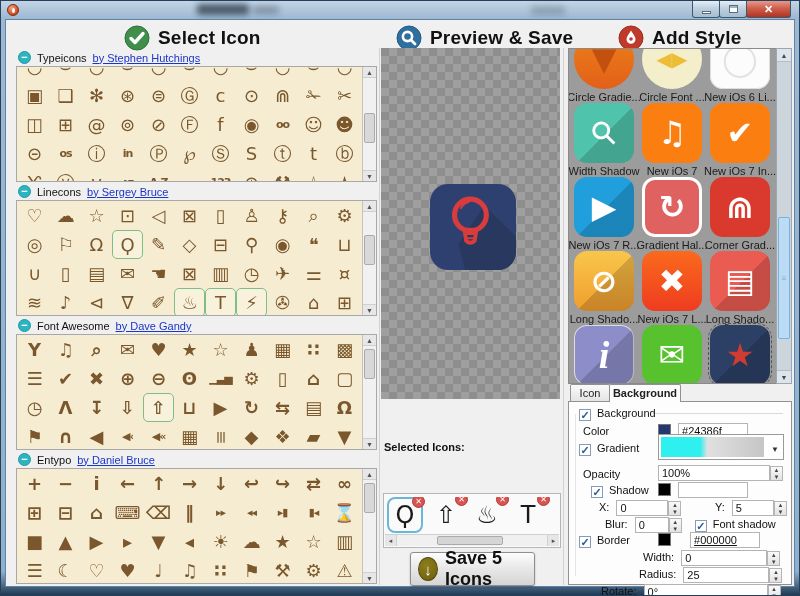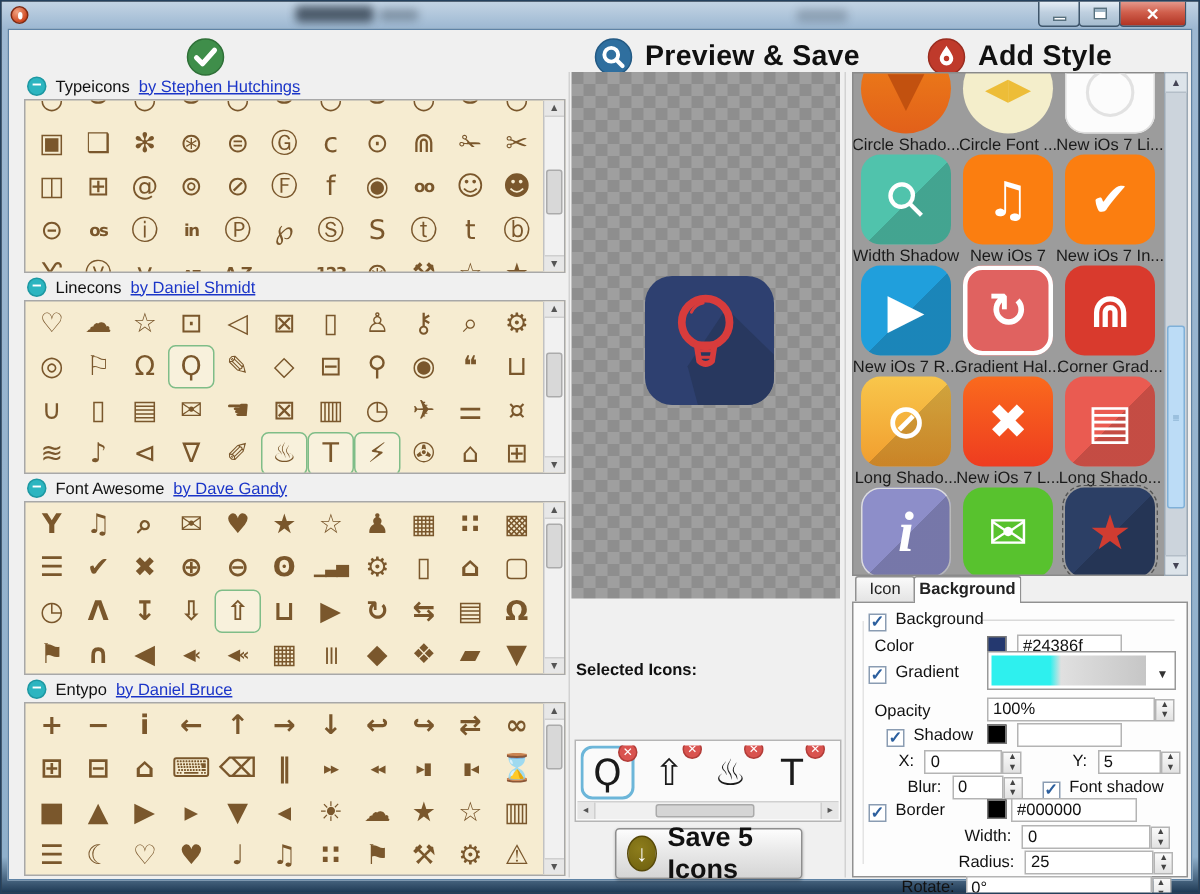--- a/index.html
+++ b/index.html
@@ -136,20 +136,21 @@
     </div>
   </div>
 
   <div class="client">
 
     <div class="hdr" style="left:118px; top:5px;">
       <svg width="26" height="26" viewBox="0 0 26 26">
         <circle cx="13" cy="13" r="12" fill="#3f8e4a" stroke="#2f7038"></circle>
         <path d="M7 13.5 L11 17.5 L19 8.5" fill="none" stroke="#fff" stroke-width="3.4" stroke-linecap="round" stroke-linejoin="round"></path>
       </svg>
+      <span class="txt">Select Icon</span>
     </div>
     <div class="hdr" style="left:612px; top:5px;">
       <svg width="26" height="26" viewBox="0 0 26 26">
         <circle cx="13" cy="13" r="12" fill="#bf3a2b" stroke="#9a2d20"></circle>
         <path d="M13 5.5 C15.5 9.5 17.5 11.8 17.5 14.2 a4.5 4.5 0 0 1 -9 0 C8.5 11.8 10.5 9.5 13 5.5 Z" fill="#fff"></path>
         <circle cx="13" cy="14" r="1.8" fill="#bf3a2b"></circle>
       </svg>
       <span class="txt">Add Style</span>
     </div>
     <div class="hdr" style="left:390px; top:5px;">
@@ -240,21 +241,21 @@
               <div class="arr">▲</div>
               <div class="thumb" style="top:46px"></div>
               <div class="arr btm">▼</div>
             </div>
           </div>
         </div>
         <div class="section">
           <div class="sec-head">
             <span class="minus-btn">−</span>
             <span class="sec-name">Linecons</span>
-            <a class="sec-link">by Daniel Shmidt</a>
+            <a class="sec-link">by Sergey Bruce</a>
           </div>
           <div class="grid-wrap">
             <div class="grid">
               <div class="grow">
                 <span class="cell">♡</span>
                 <span class="cell">☁</span>
                 <span class="cell">☆</span>
                 <span class="cell">⊡</span>
                 <span class="cell">◁</span>
                 <span class="cell">⊠</span>
@@ -499,33 +500,33 @@
       <span class="save-circ">↓</span>
       <span class="save-txt">Save 5 Icons</span>
     </div>
 
     <div class="style-area">
       <div id="style-list">
           <div class="sty">
             <div class="tile circle" style="background: linear-gradient(rgb(238, 129, 24), rgb(226, 96, 26));">
               <span class="tg" style="color: rgb(194, 81, 15);">▼</span>
             </div>
-            <div class="lbl">Circle Shado...</div>
+            <div class="lbl">Circle Gradie...</div>
           </div>
           <div class="sty">
             <div class="tile circle" style="background: rgb(244, 238, 203);">
               <span class="tg" style="color: rgb(237, 189, 56); font-size: 20px;">◀▶</span>
             </div>
             <div class="lbl">Circle Font ...</div>
           </div>
           <div class="sty">
             <div class="tile blight" style="background: rgb(252, 252, 252);">
               <span class="tg" style="color: rgb(226, 226, 226);">◯</span>
             </div>
-            <div class="lbl">New iOs 7 Li...</div>
+            <div class="lbl">New iOs 6 Li...</div>
           </div>
           <div class="sty">
             <div class="tile shadow" style="background: rgb(80, 195, 172);">
               <span class="tg" style="transform: rotate(-45deg);">⚲</span>
             </div>
             <div class="lbl">Width Shadow</div>
           </div>
           <div class="sty">
             <div class="tile" style="background: rgb(251, 126, 16);">
               <span class="tg">♫</span>
@@ -643,21 +644,21 @@
         <div class="prow" style="left:36px; top:115px;">
           <span>Blur:</span>
           <span class="field" style="width:34px; margin-left:4px;">0</span><span class="spin">▲<br>▼</span>
           <span class="chk" style="margin-left:10px;">✓</span><span>Font shadow</span>
         </div>
         <div class="prow" style="left:10px; top:132px;">
           <span class="chk">✓</span><span>Border</span>
         </div>
         <div class="prow" style="left:89px; top:130px;">
           <span class="swatch" id="sw-border" style="background: rgb(0, 0, 0);"></span>
-          <span class="field" style="width:84px; margin-left:0;">#000000</span>
+          <span class="field" style="width:70px; margin-left:16px;text-decoration:underline;">#000000</span>
         </div>
         <div class="prow" style="left:74px; top:148px;">
           <span>Width:</span>
           <span class="field" style="width:86px; margin-left:4px;">0</span><span class="spin">▲<br>▼</span>
         </div>
         <div class="prow" style="left:70px; top:165px;">
           <span>Radius:</span>
           <span class="field" style="width:86px; margin-left:4px;">25</span><span class="spin">▲<br>▼</span>
         </div>
         <div class="prow" style="left:32px; top:182px;">

